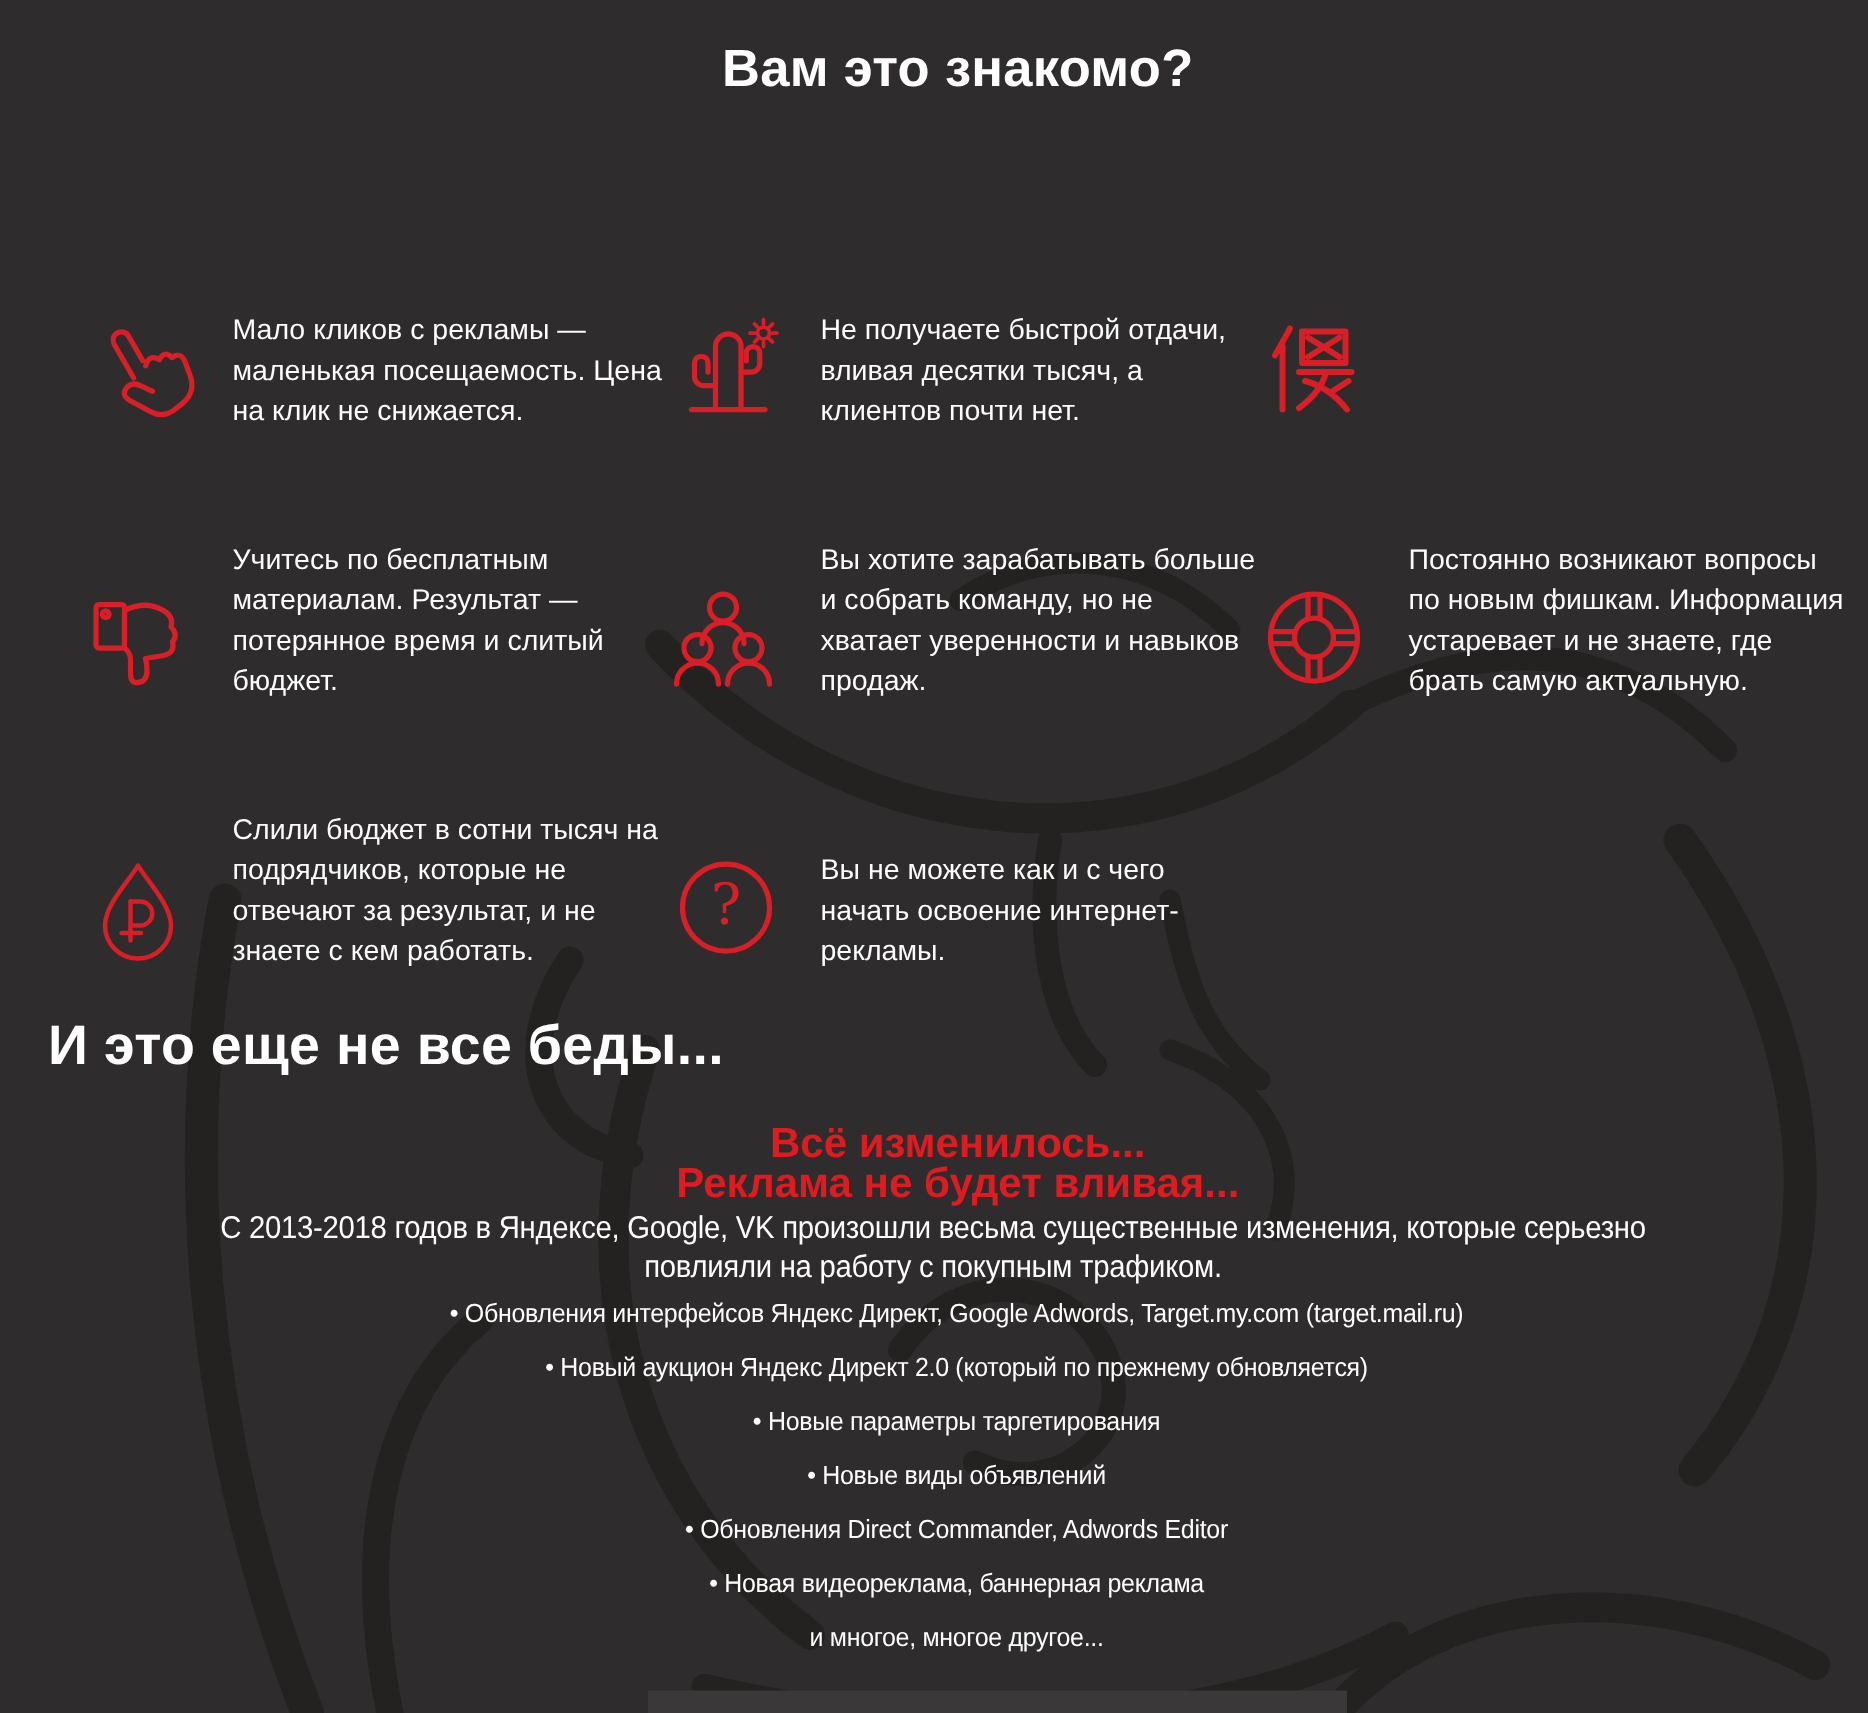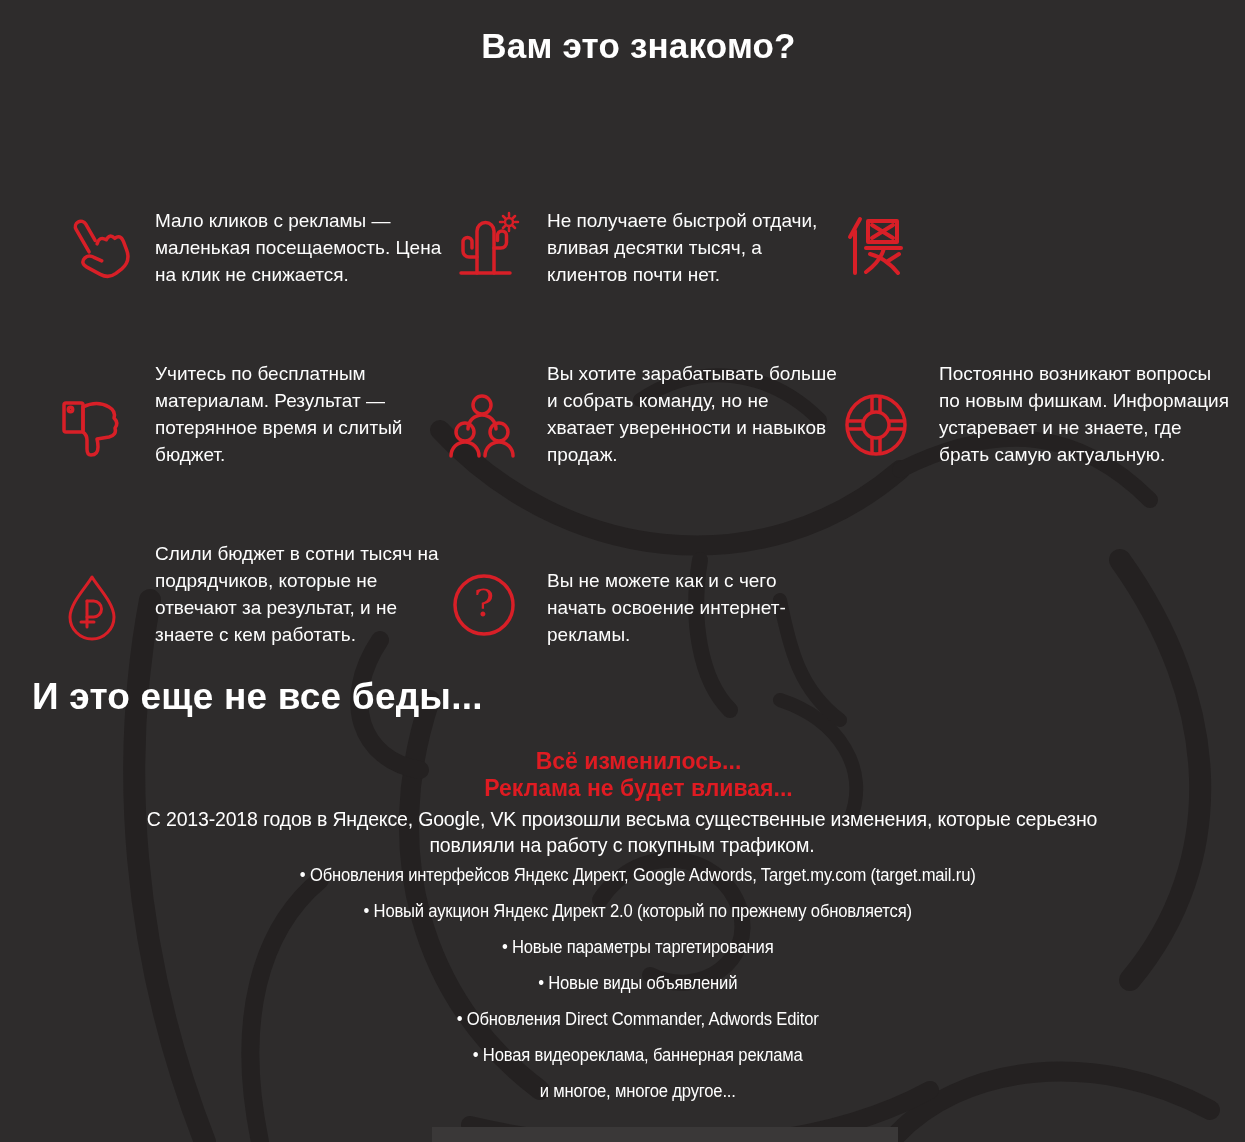--- a/index.html
+++ b/index.html
@@ -31,21 +31,21 @@
     display:grid;grid-template-columns:392px 392px 392px;
     grid-template-rows:180px 180px 180px;
   }
   .pain{display:flex;align-items:flex-end}
   .pain .ico{width:70px;height:86px;flex:0 0 70px;margin-right:28px;color:var(--accent-red)}
   .pain .ico svg{width:70px;height:86px;overflow:visible}
   .pain .txt{width:292px;font-size:19px;line-height:27px;color:#fdfdfd}
 
   .red-lines{
     position:absolute;top:748px;left:0;width:1245px;padding-left:32px;
-    text-align:center;font-size:23px;line-height:27px;font-weight:bold;color:var(--text-red);
+    text-align:center;font-size:28px;line-height:27px;font-weight:bold;color:var(--text-red);
   }
   .para{
     position:absolute;top:806px;left:92px;width:1060px;
     text-align:center;font-size:21px;line-height:26px;
     transform:scaleX(.93);transform-origin:50% 0;letter-spacing:-.2px;
   }
   .bullets{
     position:absolute;top:864px;left:0;width:1245px;padding-left:32px;
     text-align:center;font-size:17.5px;
     transform:scaleX(.95);transform-origin:50% 0;letter-spacing:-.2px;

